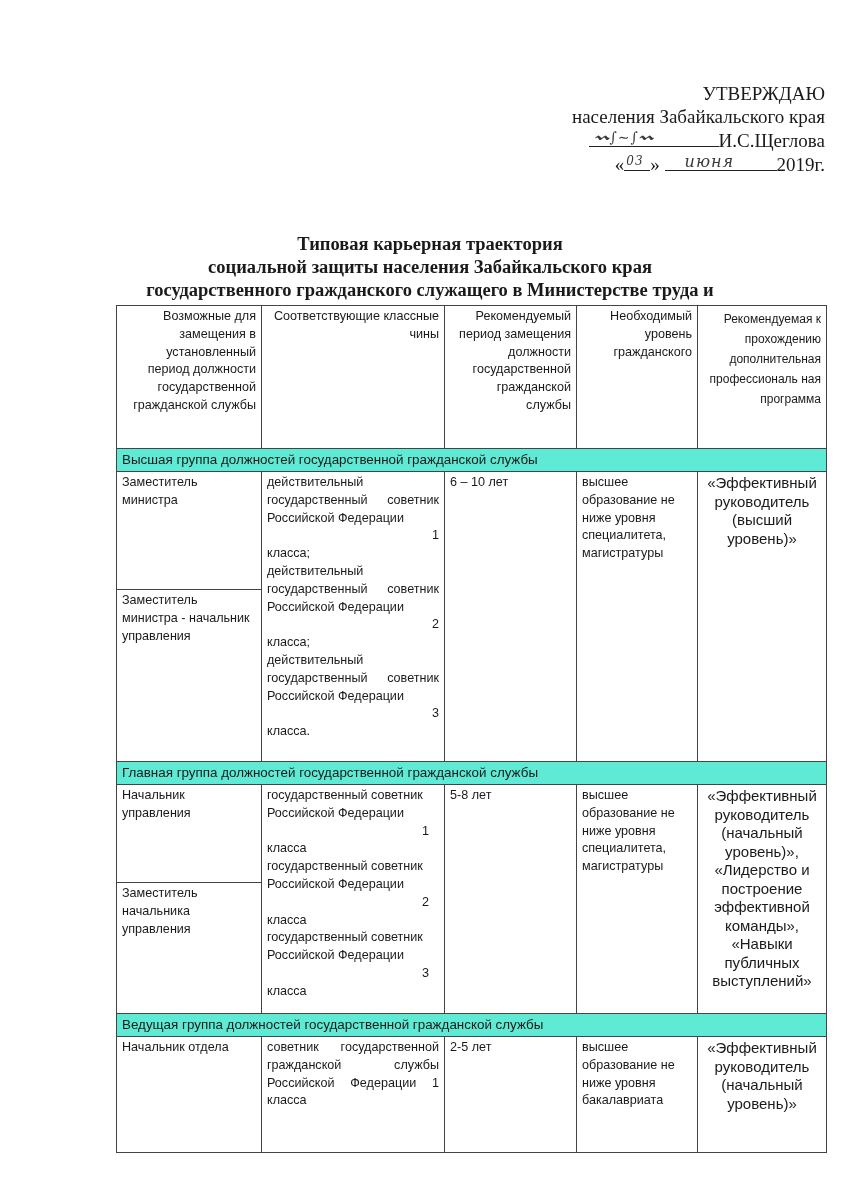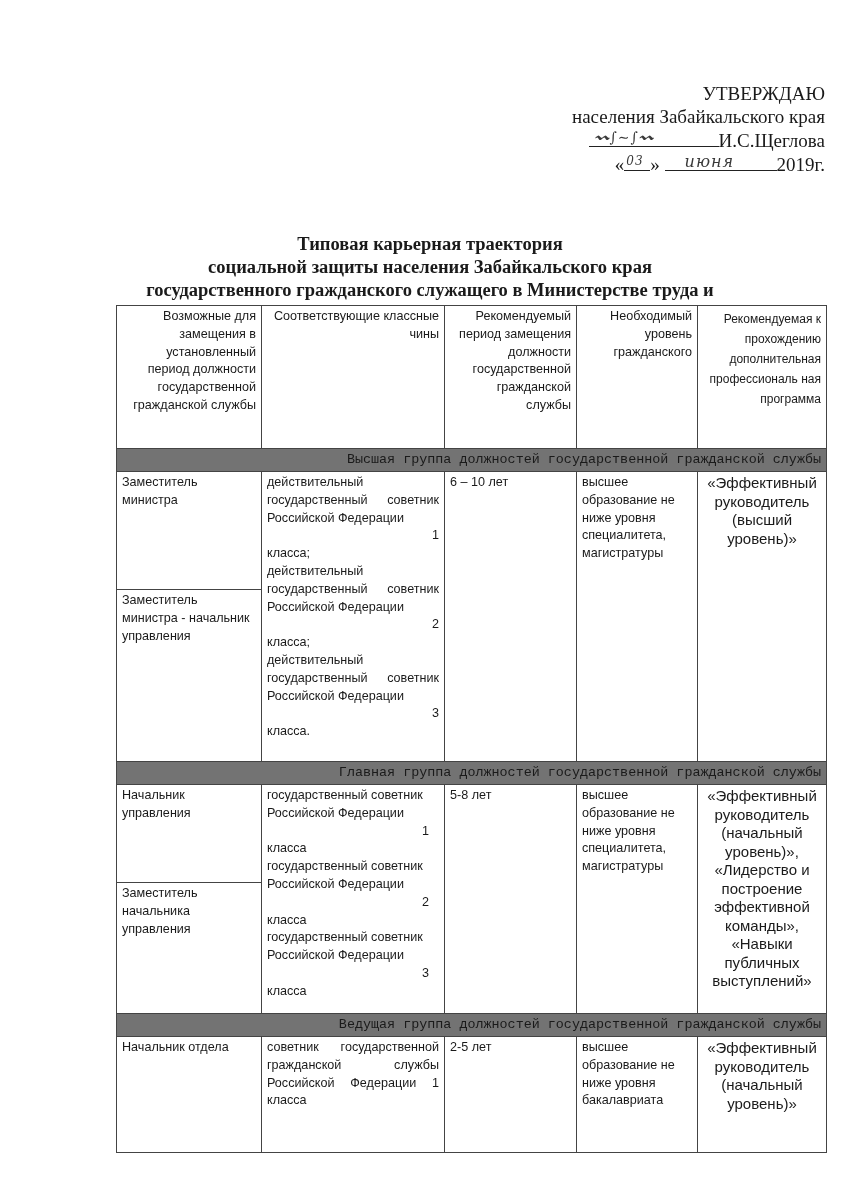--- a/index.html
+++ b/index.html
@@ -31,23 +31,22 @@
       position: absolute; left: 116px; top: 305px; width: 710px;
       border-collapse: collapse; table-layout: fixed;
       font-family: "Liberation Sans", sans-serif; font-size: 12.6px; line-height: 17.8px;
     }
     table.traj td {
       border: 1px solid #444; vertical-align: top; padding: 2px 5px;
     }
     .hdr td { text-align: right; height: 137px; }
     .hdr td.last { font-size: 12px; line-height: 20px; padding-top: 3px; }
     .group td {
-      background: #737373; text-align: right; padding: 0 4px; height: 18px; line-height: 18px;
+      background: #5eead4; text-align: left; padding: 0 4px; height: 18px; line-height: 18px;
       font-size: 13.4px;
-      font-family: Liberation Mono, monospace;
     }
     .c-center { text-align: left; }
     .c-just { text-align: justify; text-align-last: left; }
     .prog { text-align: center; font-size: 15px; line-height: 18.5px; }
     .rank-line { display: flex; justify-content: space-between; }
     .rank-line span { display: inline-block; }
   </style>
 </head>
 <body>
 

